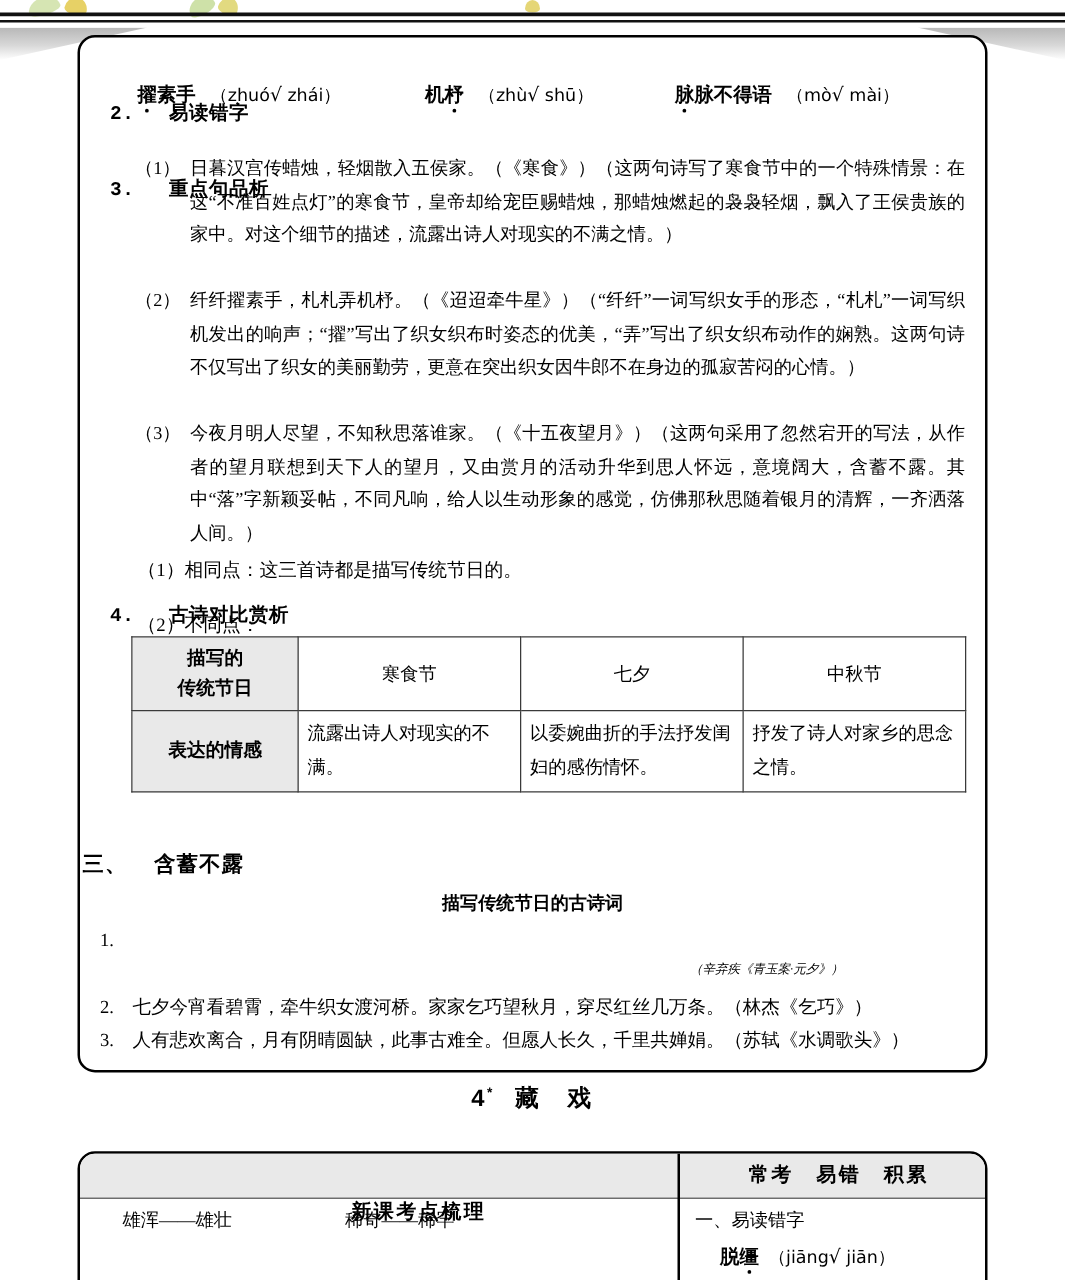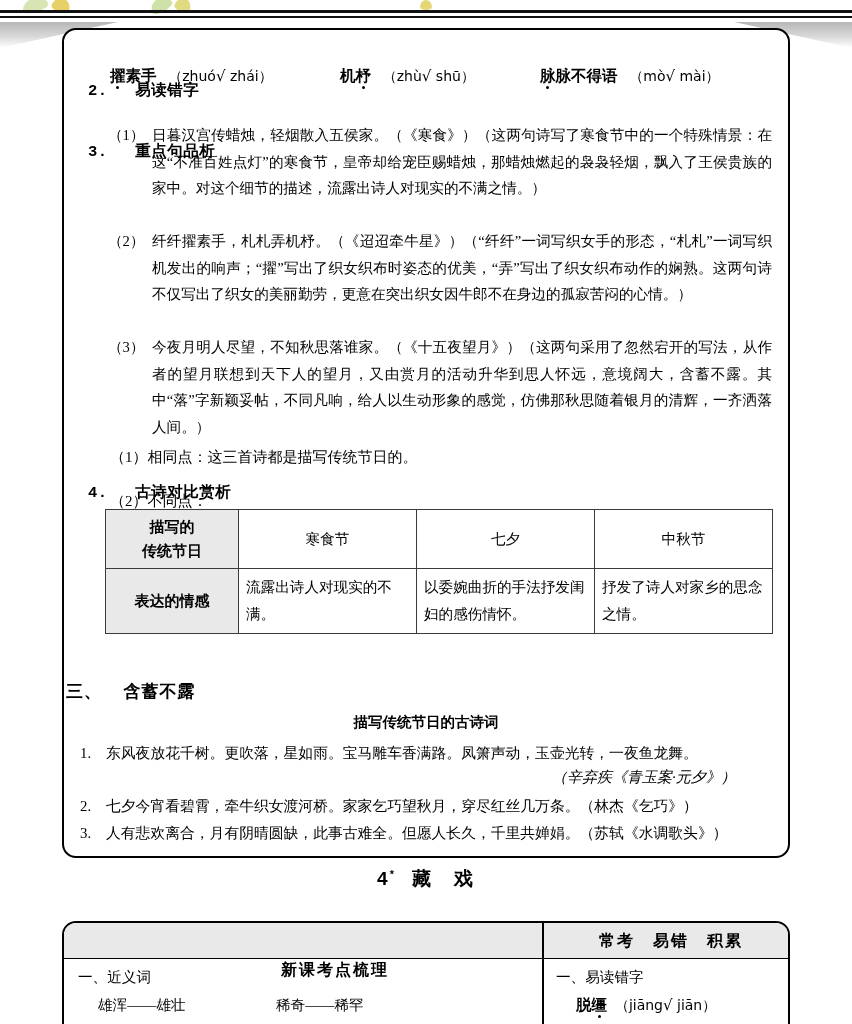--- a/index.html
+++ b/index.html
@@ -178,21 +178,21 @@
     font-size: 14.5px;
   }
   .poem {
     position: absolute;
     font-size: 14.8px;
     line-height: 26px;
   }
   .poem .lbl { position: absolute; left: -26px; top: 0; }
   .attrib {
     position: absolute;
-    font-size: 15px;
+    font-size: 10px;
     font-family: "Liberation Serif", serif;
     font-style: italic;
   }
 
   
   #lesson-title {
     position: absolute;
     left: 0; top: 866px; width: 852px;
     text-align: center;
     font-family: "Liberation Sans", "DejaVu Sans", sans-serif;
@@ -345,21 +345,20 @@
 
 <div id="sec3">
   <span>三、</span>
   <span style="display:inline-block;width:10px"></span>
   <span>含蓄不露</span>
 </div>
 <div id="sec3-sub">描写传统节日的古诗词</div>
 
 <div class="poem" style="left:106px; top:740px; width:666px;">
   <span class="lbl">1.</span>
-  <span>东风夜放花千树。更吹落，星如雨。宝马雕车香满路。凤箫声动，玉壶光转，一夜鱼龙舞。</span>
 </div>
 <div class="attrib" style="left:552px; top:768px;">（辛弃疾《青玉案·元夕》）</div>
 
 <div class="poem" style="left:106px; top:793px; width:666px;">
   <span class="lbl">2.</span>
   <span>七夕今宵看碧霄，牵牛织女渡河桥。家家乞巧望秋月，穿尽红丝几万条。（林杰《乞巧》）</span>
 </div>
 
 <div class="poem" style="left:106px; top:820px; width:666px;">
   <span class="lbl">3.</span>
@@ -371,23 +370,20 @@
 </div>
 
 <div class="panel" id="panel-lesson"></div>
 <div id="lesson-head">
   <div class="lh-cell" id="lh-left">新课考点梳理</div>
   <div class="lh-cell" id="lh-right">常考　易错　积累</div>
 </div>
 <div id="lesson-vline"></div>
 
 <div class="lb-col" id="lb-left">
-  <div>
-    <span>一、</span><span>近义词</span>
-  </div>
   <div class="indent1">
     <span class="syn-pair">雄浑——雄壮</span><span class="syn-pair">稀奇——稀罕</span>
   </div>
 </div>
 
 <div class="lb-col" id="lb-right">
   <div>
     <span>一、</span><span>易读错字</span>
   </div>
   <div class="indent1 pinyin-line">

